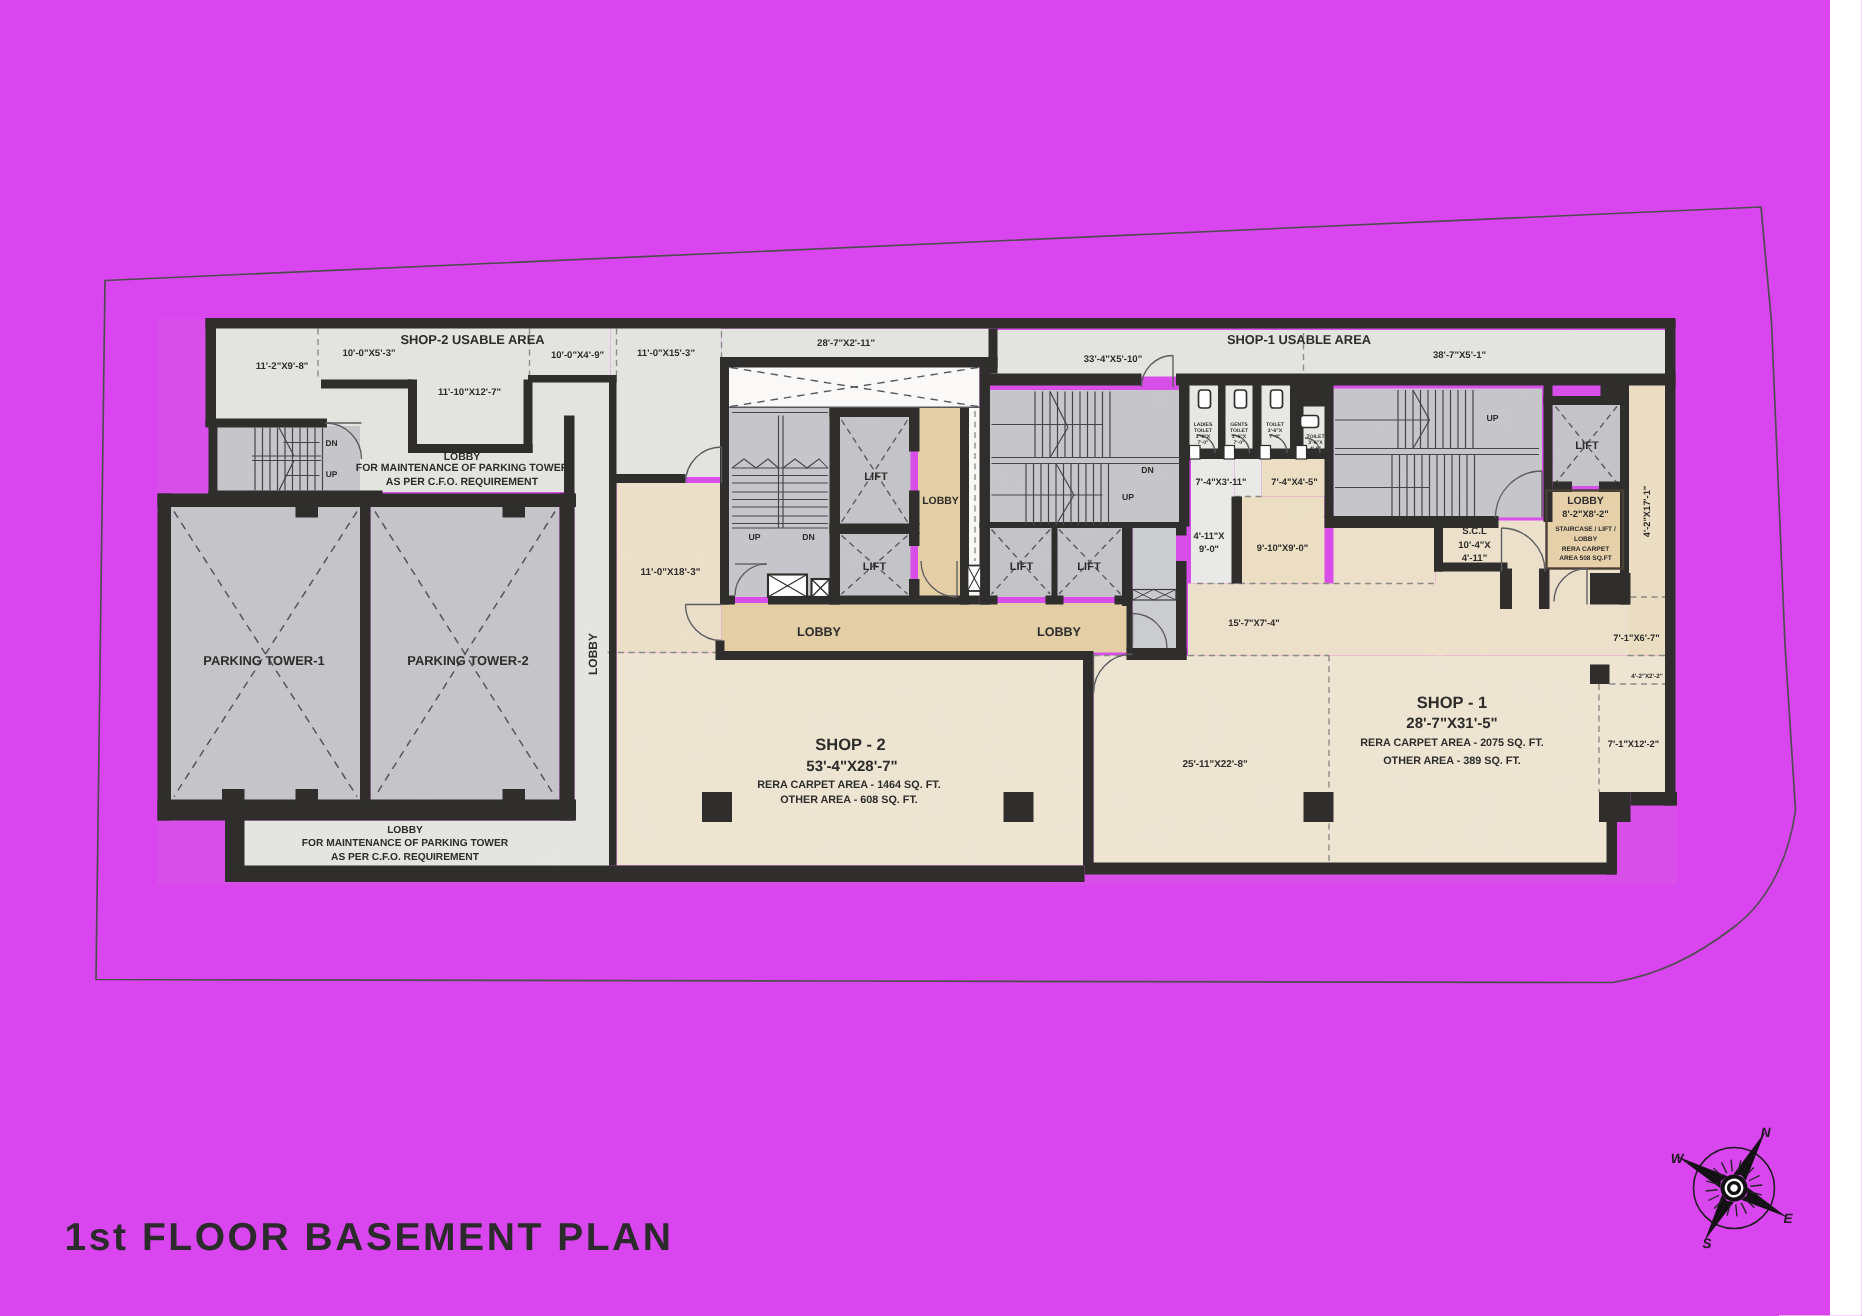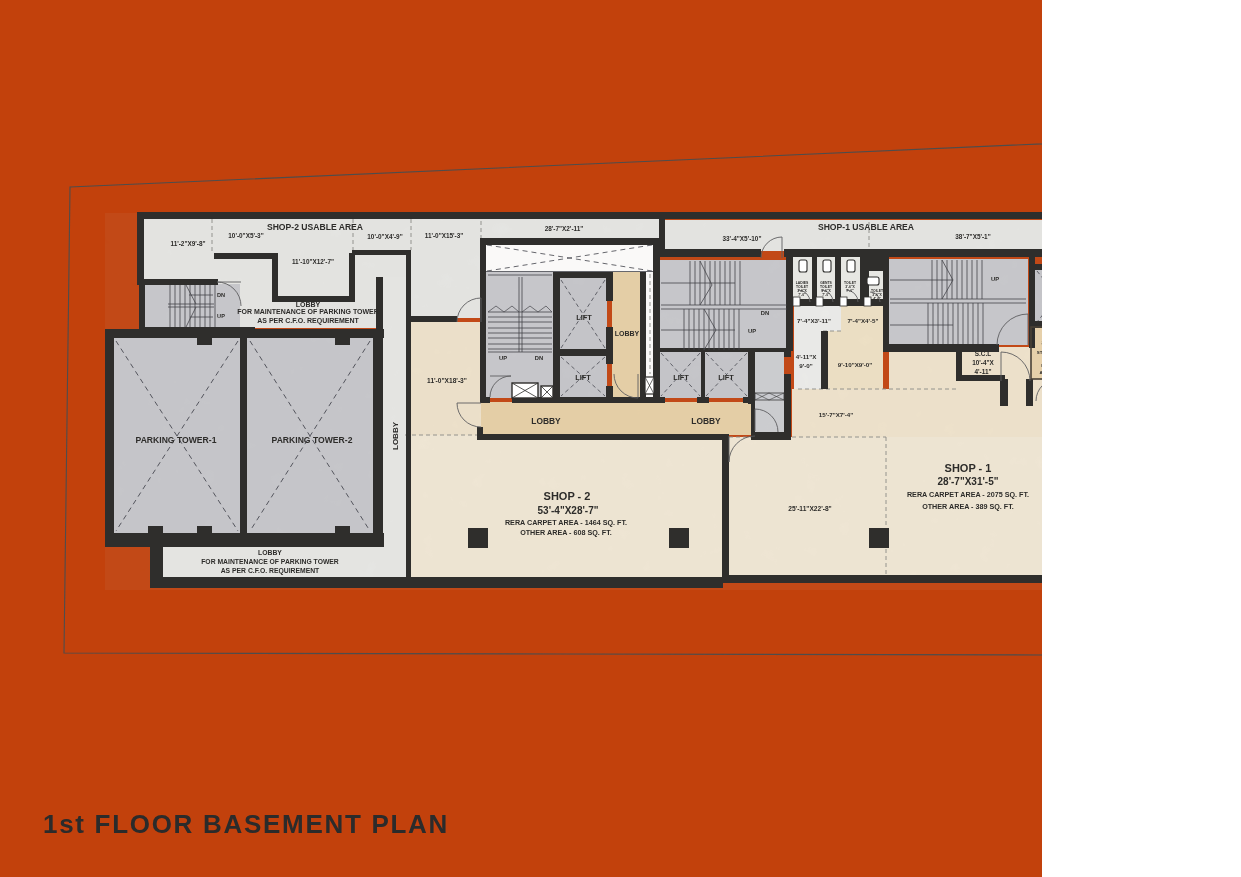--- a/index.html
+++ b/index.html
@@ -1,16 +1,16 @@
 <!DOCTYPE html>
 <html><head>
 <meta charset="utf-8">
 <style>
 html,body{margin:0;padding:0;background:#ffffff;}
-#page{position:relative;width:1042px;height:877px;background:#c2410c;overflow:hidden;
+#page{position:relative;width:1220px;height:877px;background:#d946ef;overflow:hidden;
   font-family:"Liberation Sans", sans-serif;}
 svg{position:absolute;left:0;top:0;}
 .dim{font-family:"Liberation Sans",sans-serif;font-weight:bold;fill:#2d2c2a;}
 .big{font-family:"Liberation Sans",sans-serif;font-weight:bold;fill:#2d2c2a;}
 </style>
 </head>
 <body>
 <div id="page">
 <svg width="1241" height="877" viewBox="0 0 1241 877">
 

